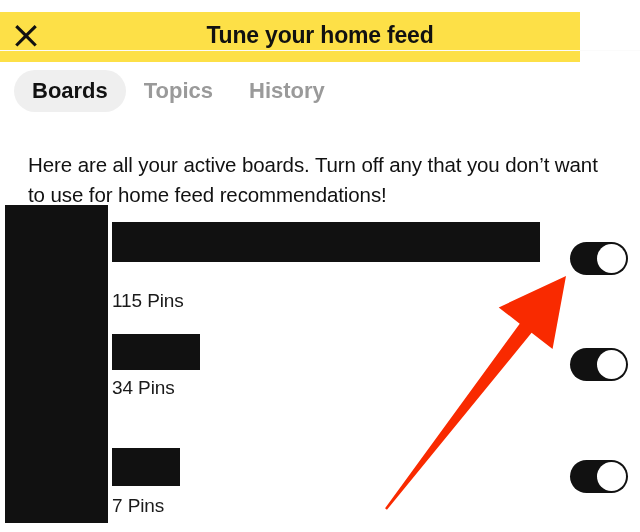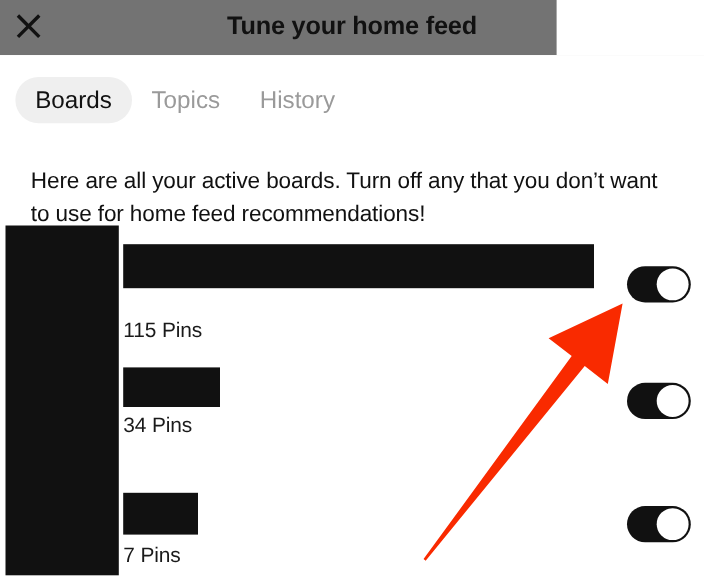--- a/index.html
+++ b/index.html
@@ -21,24 +21,24 @@
     width: 640px;
     height: 532px;
     background: #ffffff;
     overflow: hidden;
   }
 
   
   .header {
     position: absolute;
     left: 0;
-    top: 0;
-    width: 506px;
+    top: 12px;
+    width: 580px;
     height: 50px;
-    background: #737373;
+    background: #fde047;
   }
   .close-btn {
     position: absolute;
     left: 8px;
     top: 6px;
     width: 36px;
     height: 36px;
     display: flex;
     align-items: center;
     justify-content: center;
@@ -74,21 +74,21 @@
     width: 640px;
     height: 48px;
     display: flex;
     align-items: center;
     padding-left: 14px;
     box-sizing: border-box;
   }
   .tab {
     font-size: 22px;
     color: #9a9a9a;
-    font-weight: normal;
+    font-weight: bold;
     padding: 8px 18px;
     border-radius: 22px;
     cursor: pointer;
     white-space: nowrap;
     line-height: 26px;
   }
   .tab.active {
     background: #efefef;
     color: #111111;
   }

